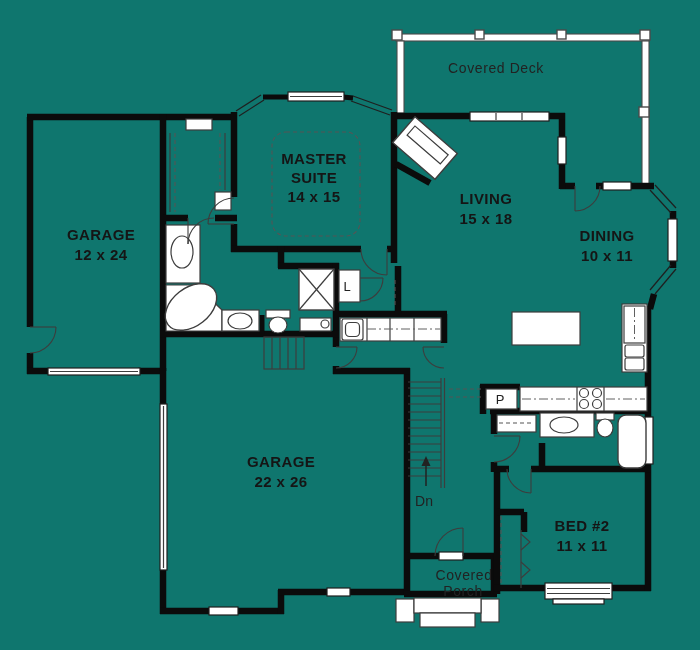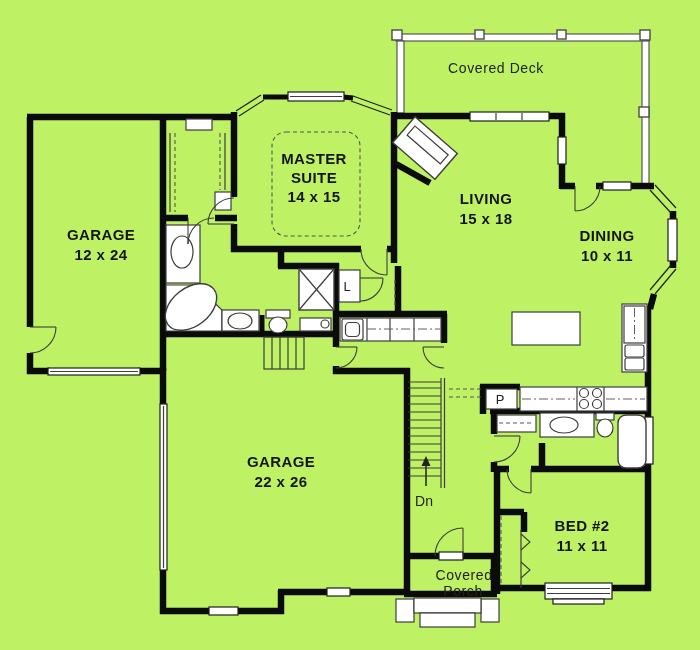--- a/index.html
+++ b/index.html
@@ -1,16 +1,16 @@
 <!DOCTYPE html>
 <html><head>
 <meta charset="utf-8">
 <style>
   html,body{margin:0;padding:0;background:#ffffff;}
-  .page{position:relative;width:700px;height:650px;background:#bef264;overflow:hidden;}
+  .page{position:relative;width:700px;height:650px;background:#0f766e;overflow:hidden;}
   svg{display:block;}
   .wall{stroke:#0b0b0b;stroke-width:6.5;fill:none;stroke-linecap:butt;}
   .wall5{stroke:#0b0b0b;stroke-width:5;fill:none;stroke-linecap:butt;}
   .line{stroke:#3d3d3d;stroke-width:1.2;fill:none;}
   .fix{stroke:#3d3d3d;stroke-width:1.2;fill:#ffffff;}
   .fix2{stroke:#3d3d3d;stroke-width:1.4;fill:#ffffff;}
   .win{stroke:#1f1f1f;stroke-width:1.2;fill:#ffffff;}
   .rail{stroke:#4a4a4a;stroke-width:1.1;fill:#ffffff;}
   .dash{stroke:#555555;stroke-width:1.1;stroke-dasharray:4 3;fill:none;}
   .dashdot{stroke:#606060;stroke-width:1;stroke-dasharray:9 3 2 3;fill:none;}

